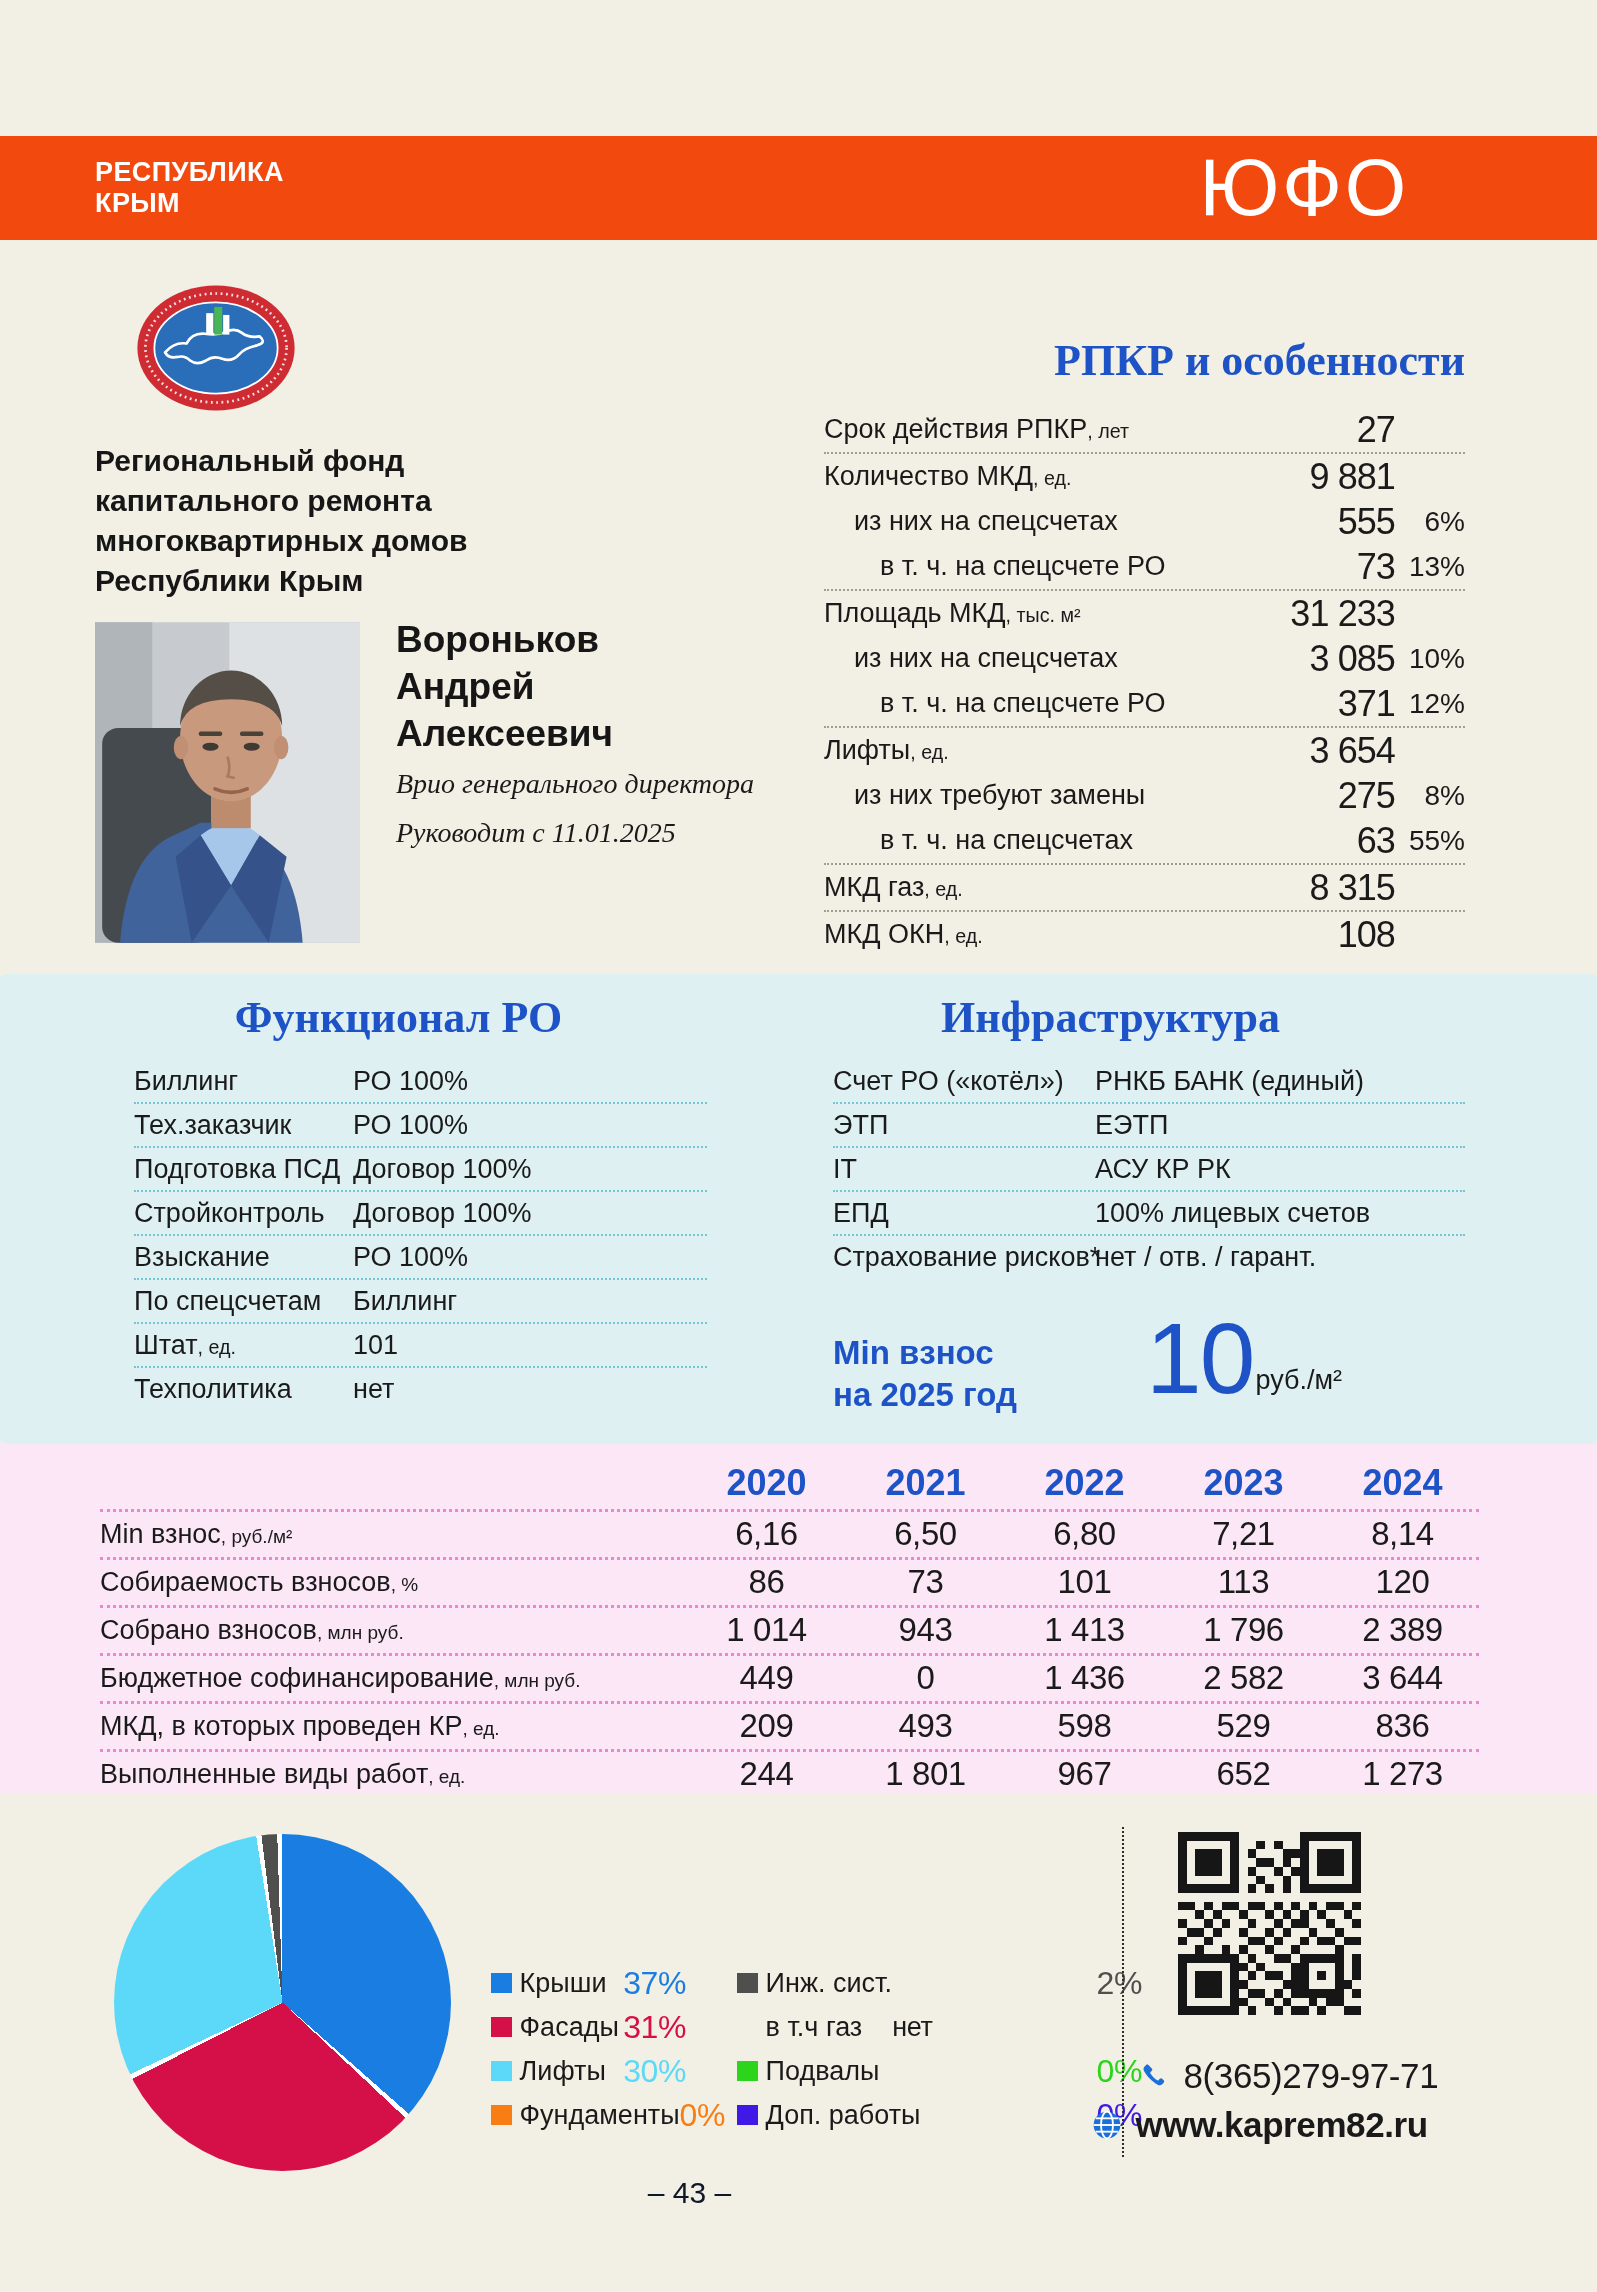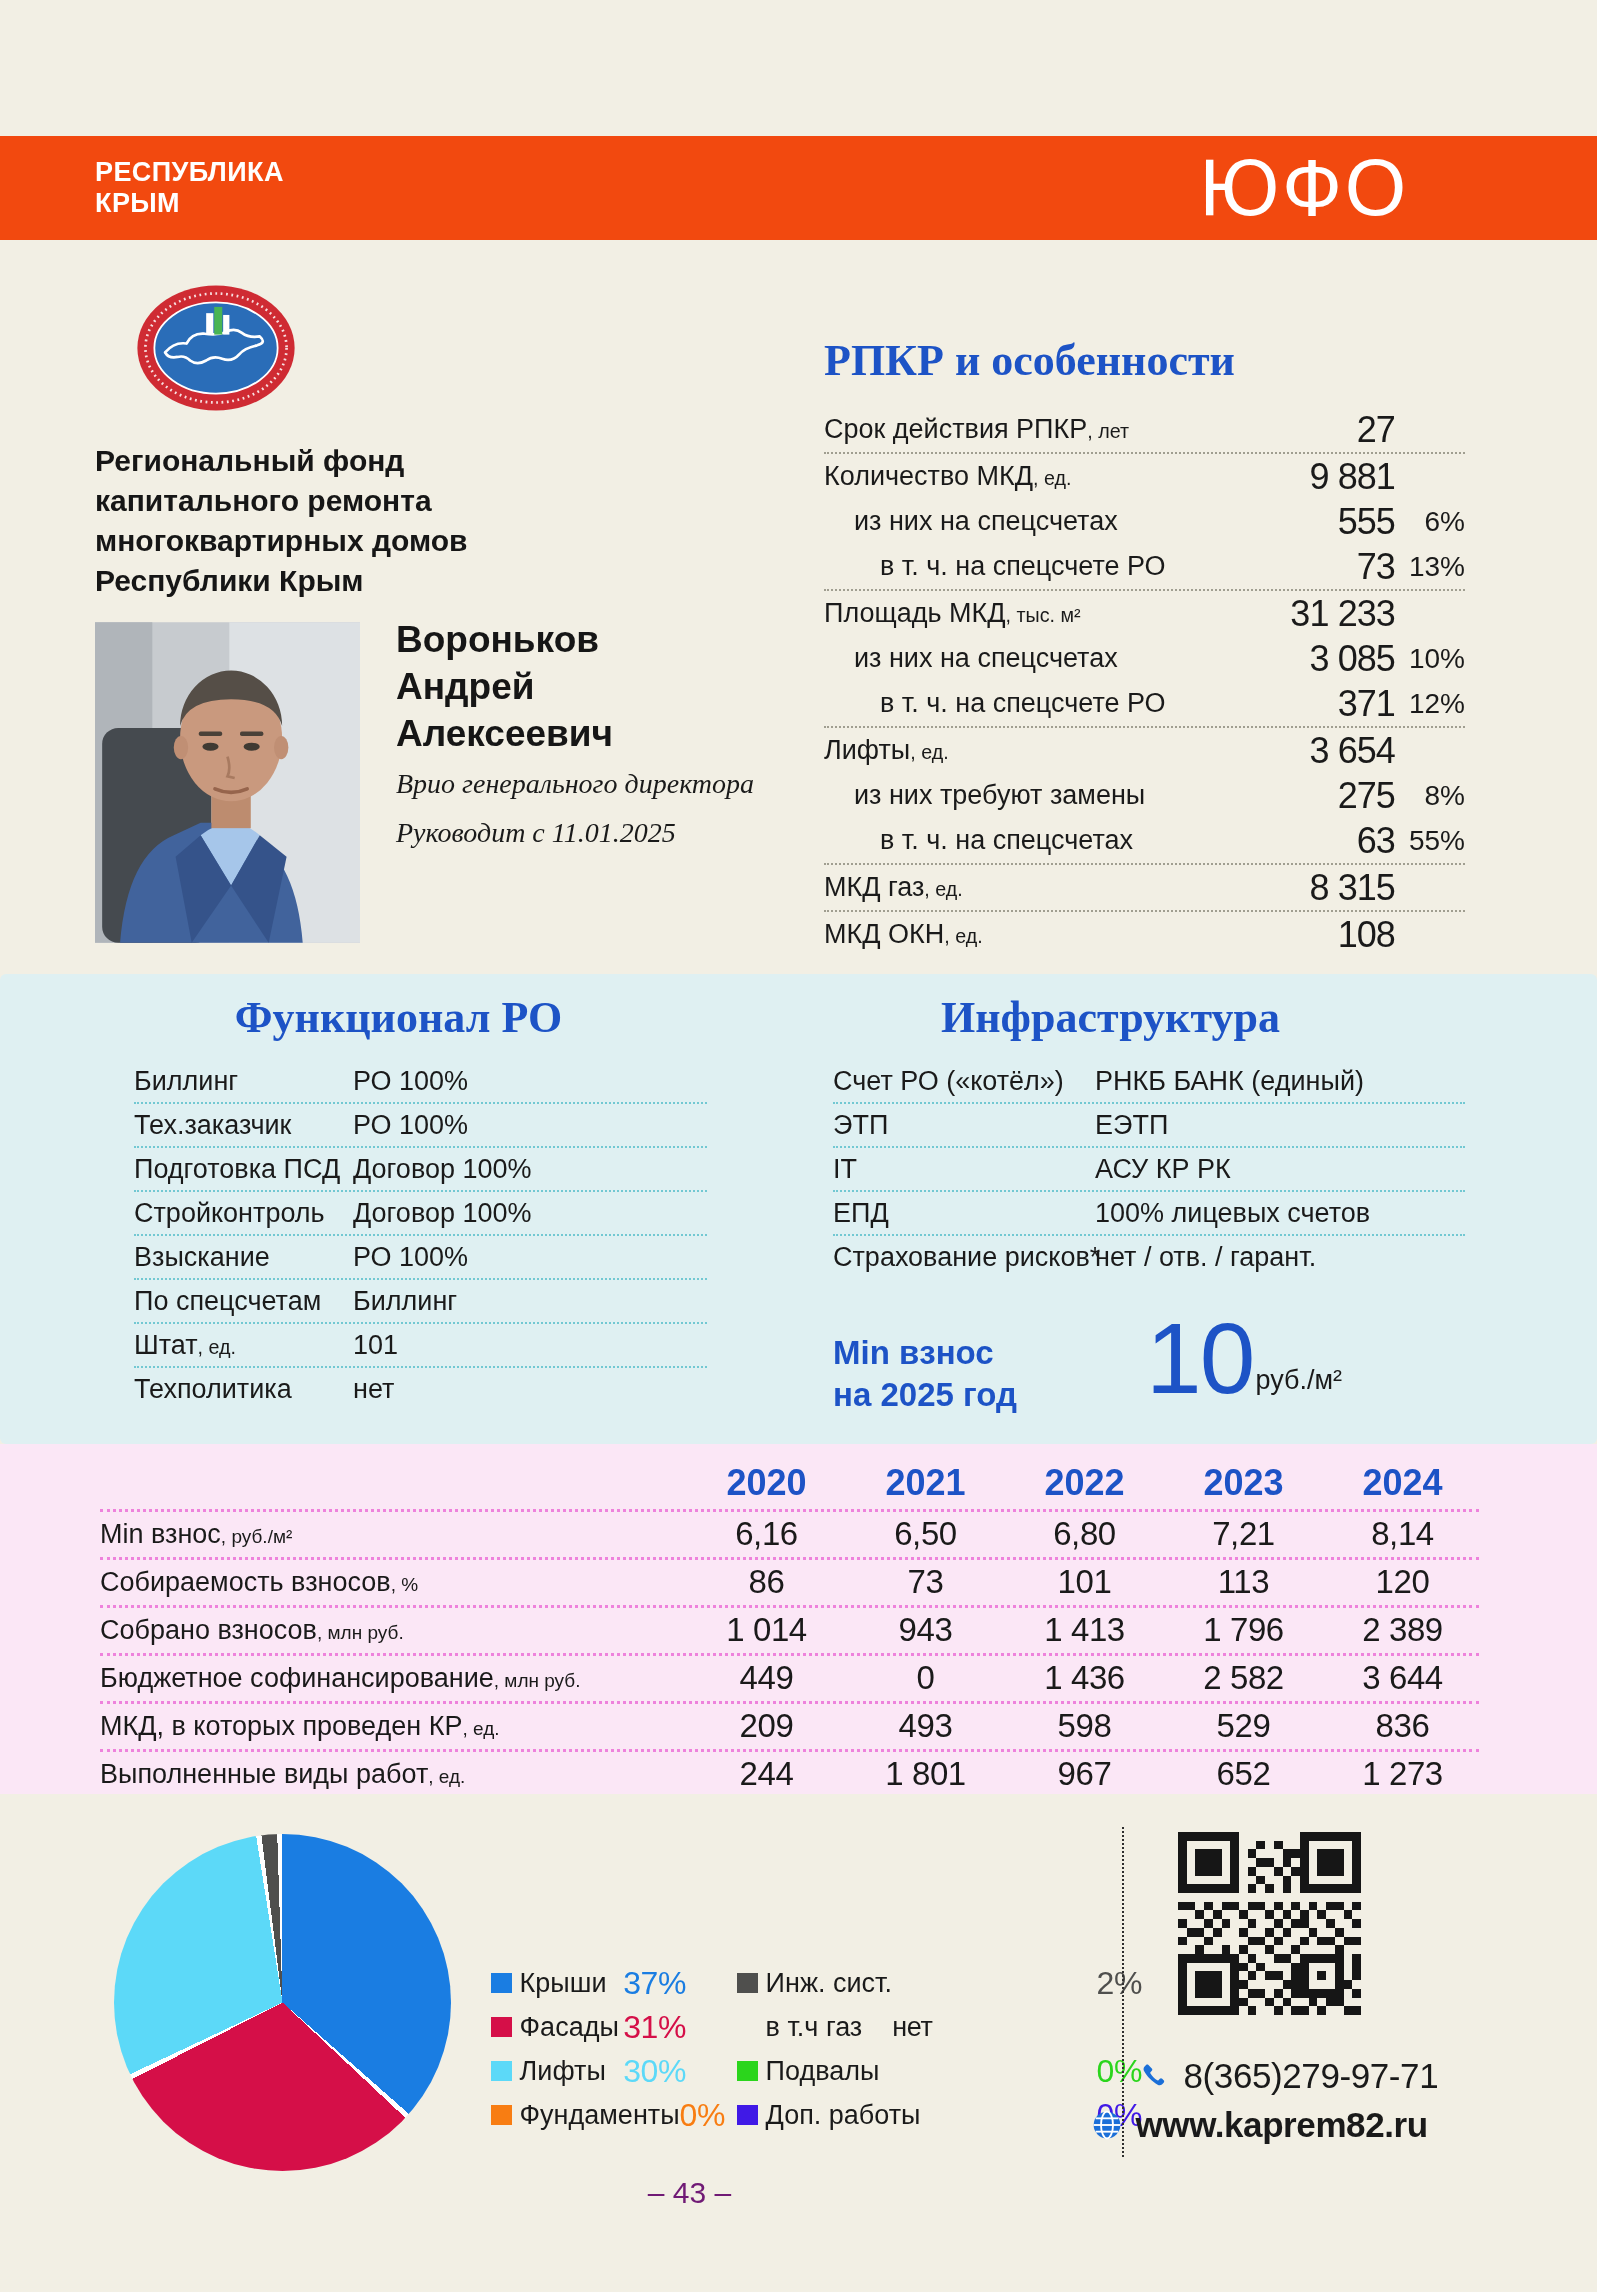--- a/index.html
+++ b/index.html
@@ -17,21 +17,21 @@
 
   .photo{position:absolute;left:95px;top:622px;width:265px;height:321px;overflow:hidden}
   .dir-name{position:absolute;left:396px;top:616px;font-size:37px;font-weight:bold;line-height:47px;color:#161616}
   .dir-pos{position:absolute;left:396px;top:768px;font-family:"Liberation Serif",serif;font-style:italic;font-size:28px}
   .dir-since{position:absolute;left:396px;top:817px;font-family:"Liberation Serif",serif;font-style:italic;font-size:28px}
 
   
   .sec-title{font-family:"Liberation Serif",serif;font-weight:bold;color:#1d53c6}
 
   
-  .rpkr-title{position:absolute;left:824px;top:335px;width:641px;text-align:left;font-size:44px}
+  .rpkr-title{position:absolute;left:824px;top:335px;width:641px;text-align:right;font-size:44px}
   .rpkr{position:absolute;left:824px;top:407px;width:641px}
   .rp-row{display:flex;align-items:center;height:45px}
   .rp-row.sep{border-bottom:2.7px dotted #a09e90}
   .rp-label{flex:1;font-size:27px;white-space:nowrap}
   .rp-label .unit{font-size:19.7px}
   .rp-val{font-size:36px;letter-spacing:-0.9px;text-align:right;min-width:134px}
   .rp-pct{width:70px;text-align:right;font-size:28px}
   .ind1 .rp-label{padding-left:30px}
   .ind2 .rp-label{padding-left:56px}
 
@@ -77,21 +77,21 @@
   .leg-val{margin-left:auto;font-size:32px;letter-spacing:-0.4px}
   .leg-val.inline{margin-left:30px;font-size:27px}
 
   .vdivider{position:absolute;left:1122px;top:1827px;height:330px;border-left:2.7px dotted #2e2e2e}
   .qr{position:absolute;left:1178px;top:1832px;width:183px;height:183px}
   .contact{position:absolute;display:flex;align-items:center;font-size:35px;letter-spacing:-0.4px}
   .contact .cicon{width:32px;height:32px;margin-right:12.5px;flex:none}
   .contact-phone{left:1139px;top:2056px}
   .contact-site{left:1091px;top:2105px;font-weight:bold}
 
-  .footer-num{position:absolute;left:0;top:2176px;width:1379px;text-align:center;font-size:30px;color:#701a75}
+  .footer-num{position:absolute;left:0;top:2176px;width:1379px;text-align:center;font-size:30px;color:#0f172a}
 </style>
 </head>
 <body>
 
 <div class="page" style="background: rgb(242, 239, 228);">
 
   <div class="band" style="background: rgb(242, 73, 15);">
     <div class="band-region">
       <div>РЕСПУБЛИКА</div>
       <div>КРЫМ</div>

